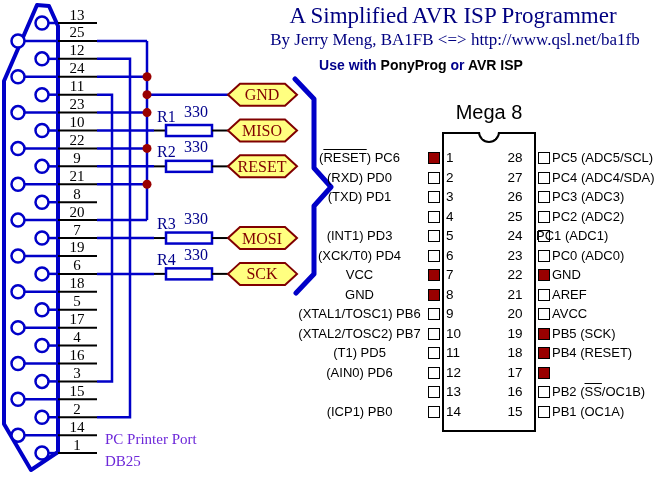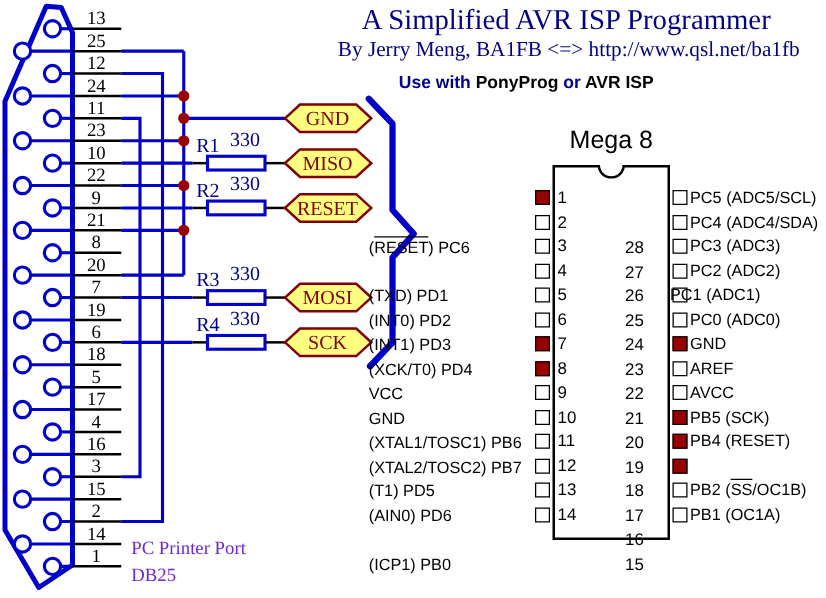--- a/index.html
+++ b/index.html
@@ -17,21 +17,21 @@
   #chip-title{position:absolute;left:442px;top:101px;width:94px;text-align:center;
         font:20px "Liberation Sans",sans-serif;color:#000;white-space:nowrap;}
   #chip-body{position:absolute;left:442px;top:132px;width:94px;height:300px;
         border:2px solid #000;box-sizing:border-box;background:#fff;}
   #chip-notch{position:absolute;left:478px;top:132px;width:22px;height:11px;
         background:#fff;border:2px solid #000;border-top:none;
         border-radius:0 0 11px 11px;box-sizing:border-box;}
   .sq{position:absolute;width:10px;height:10px;border:1px solid #000;}
   .cnum{position:absolute;font:13.5px "Liberation Sans",sans-serif;color:#000;white-space:nowrap;}
   .clab{position:absolute;font:13px "Liberation Sans",sans-serif;color:#000;white-space:nowrap;}
-  .ra{text-align:left;margin-top:40px;}
+  .ra{text-align:center;}
   .ov{text-decoration:overline;}
 </style>
 </head>
 <body>
 
 <div id="root">
   <div class="hdr" id="title">A Simplified AVR ISP Programmer</div>
   <div class="hdr" id="byline">By Jerry Meng, BA1FB &lt;=&gt; http://www.qsl.net/ba1fb</div>
   <div class="hdr" id="note"><span style="color: rgb(0, 0, 139); margin-top: 48px;">Use with </span><span style="color: rgb(0, 0, 0);">PonyProg</span><span style="color: rgb(0, 0, 139);"> or </span><span style="color: rgb(0, 0, 0);">AVR ISP</span></div>
 
@@ -191,26 +191,26 @@
 
   <div class="cap" id="cap1">PC Printer Port</div>
   <div class="cap" id="cap2">DB25</div>
 
   <div id="chip-title">Mega 8</div>
   <div id="chip-body"></div>
   <div id="chip-notch"></div>
 <div class="clab ra" style="left:295px;top:150px;width:129px">(<span class="ov">RESET</span>) PC6</div>
     <div class="sq" style="left:428px;top:152px;background:#990000"></div>
     <div class="cnum" style="left:446px;top:150px">1</div>
+    <div class="clab ra" style="left:295px;top:169.5px;width:129px">(RXD) PD0</div>
     <div class="sq" style="left:428px;top:171.5px;background:#fff"></div>
     <div class="cnum" style="left:446px;top:169.5px">2</div>
     <div class="clab ra" style="left:295px;top:189px;width:129px">(TXD) PD1</div>
     <div class="sq" style="left:428px;top:191px;background:#fff"></div>
     <div class="cnum" style="left:446px;top:189px">3</div>
-    <div class="clab ra" style="left:295px;top:208.5px;width:129px">(INT0) PD2</div>
     <div class="sq" style="left:428px;top:210.5px;background:#fff"></div>
     <div class="cnum" style="left:446px;top:208.5px">4</div>
     <div class="clab ra" style="left:295px;top:228px;width:129px">(INT1) PD3</div>
     <div class="sq" style="left:428px;top:230px;background:#fff"></div>
     <div class="cnum" style="left:446px;top:228px">5</div>
     <div class="clab ra" style="left:295px;top:247.5px;width:129px">(XCK/T0) PD4</div>
     <div class="sq" style="left:428px;top:249.5px;background:#fff"></div>
     <div class="cnum" style="left:446px;top:247.5px">6</div>
     <div class="clab ra" style="left:295px;top:267px;width:129px">VCC</div>
     <div class="sq" style="left:428px;top:269px;background:#990000"></div>

